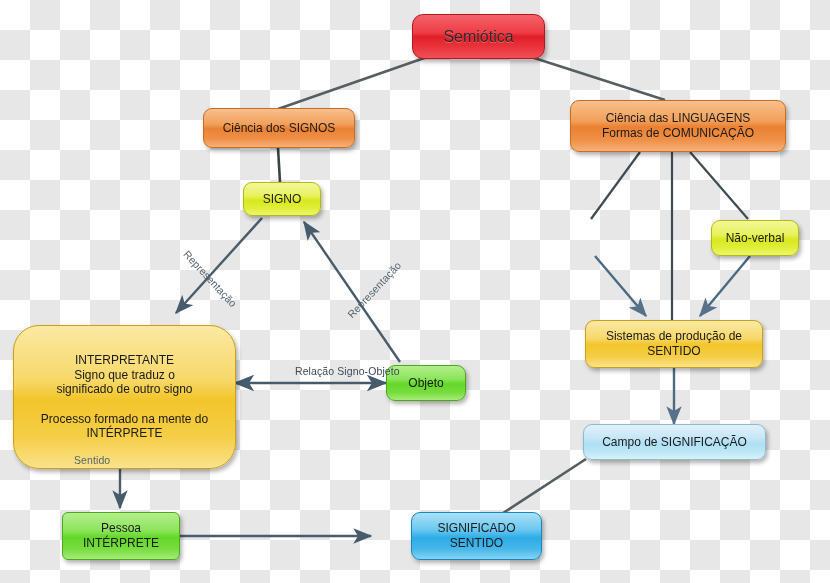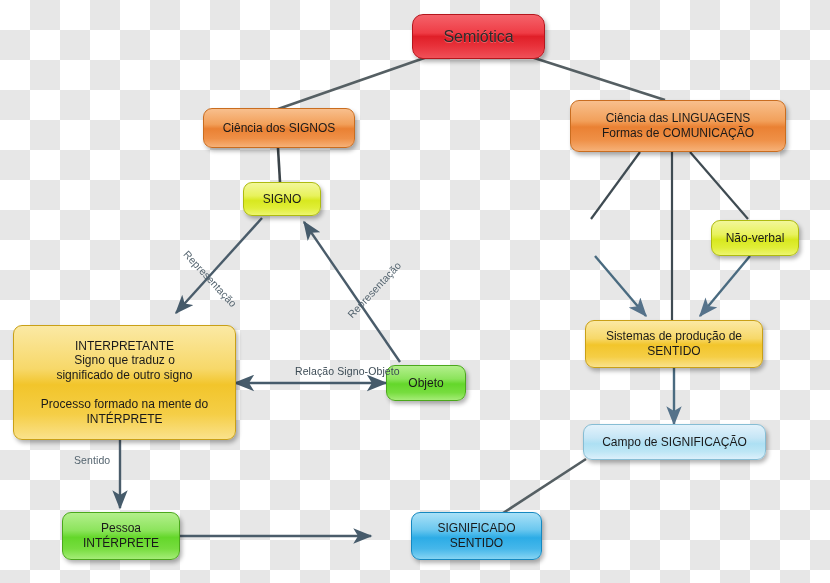--- a/index.html
+++ b/index.html
@@ -130,35 +130,35 @@
   <div class="node n-orange" style="left:203px;top:108px;width:152px;height:40px;">Ciência dos SIGNOS</div>
 
   <div class="node n-orange" style="left:570px;top:100px;width:216px;height:52px;">Ciência das LINGUAGENS
 Formas de COMUNICAÇÃO</div>
 
   <div class="node n-yellowgreen" style="left:243px;top:182px;width:78px;height:34px;">SIGNO</div>
 
 
   <div class="node n-yellowgreen" style="left:711px;top:220px;width:88px;height:36px;">Não-verbal</div>
 
-  <div class="node n-gold" style="left:13px;top:325px;width:223px;height:115px;">INTERPRETANTE
+  <div class="node n-gold" style="left:13px;top:325px;width:223px;height:144px;border-radius:26px;">INTERPRETANTE
 Signo que traduz o
 significado de outro signo
 
 Processo formado na mente do
 INTÉRPRETE</div>
 
   <div class="node n-green" style="left:386px;top:365px;width:80px;height:36px;">Objeto</div>
 
   <div class="node n-gold" style="left:585px;top:320px;width:178px;height:48px;">Sistemas de produção de
 SENTIDO</div>
 
   <div class="node n-lightblue" style="left:583px;top:424px;width:183px;height:36px;">Campo de SIGNIFICAÇÃO</div>
 
-  <div class="node n-green" style="left:62px;top:512px;width:118px;height:48px;">Pessoa
+  <div class="node n-green" style="left:62px;top:512px;width:118px;height:48px;border-radius:6px;">Pessoa
 INTÉRPRETE</div>
 
   <div class="node n-blue" style="left:371px;top:512px;width:131px;height:48px;">SIGNIFICADO
 SENTIDO</div>
 
   <div class="edge-label rot-a" style="left:190px;top:248px;">Representação</div>
 
   <div class="edge-label rot-b" style="left:345px;top:312px;">Representação</div>
 
   <div class="edge-label dark" style="left:251px;top:365px;margin-left:44px;">Relação Signo-Objeto</div>

